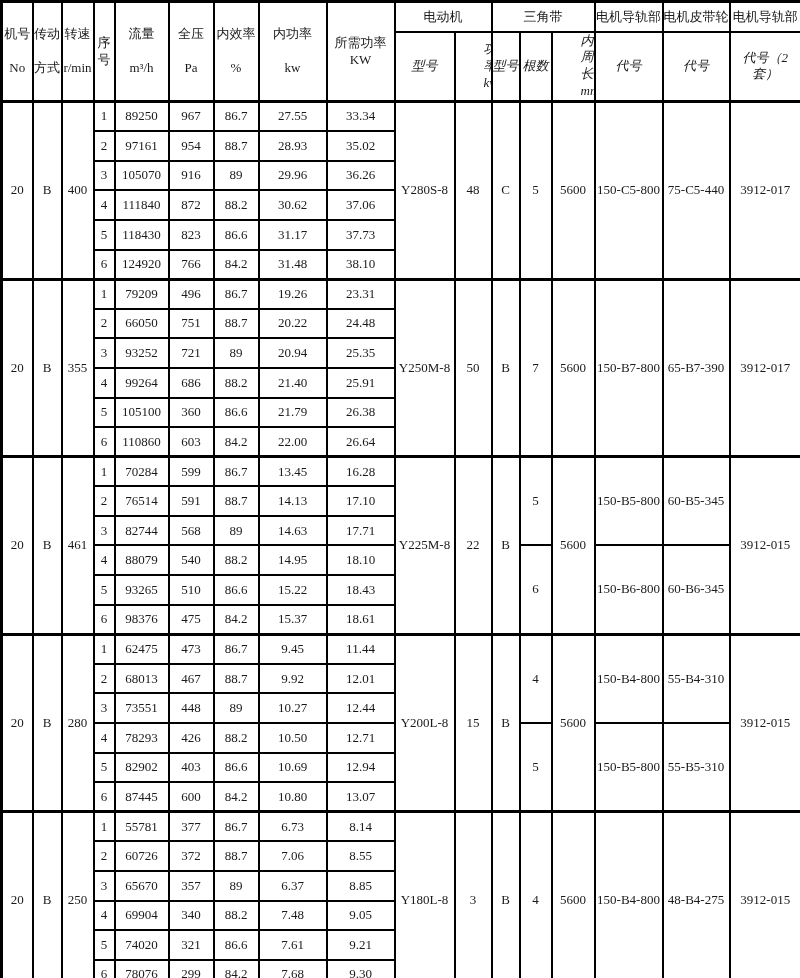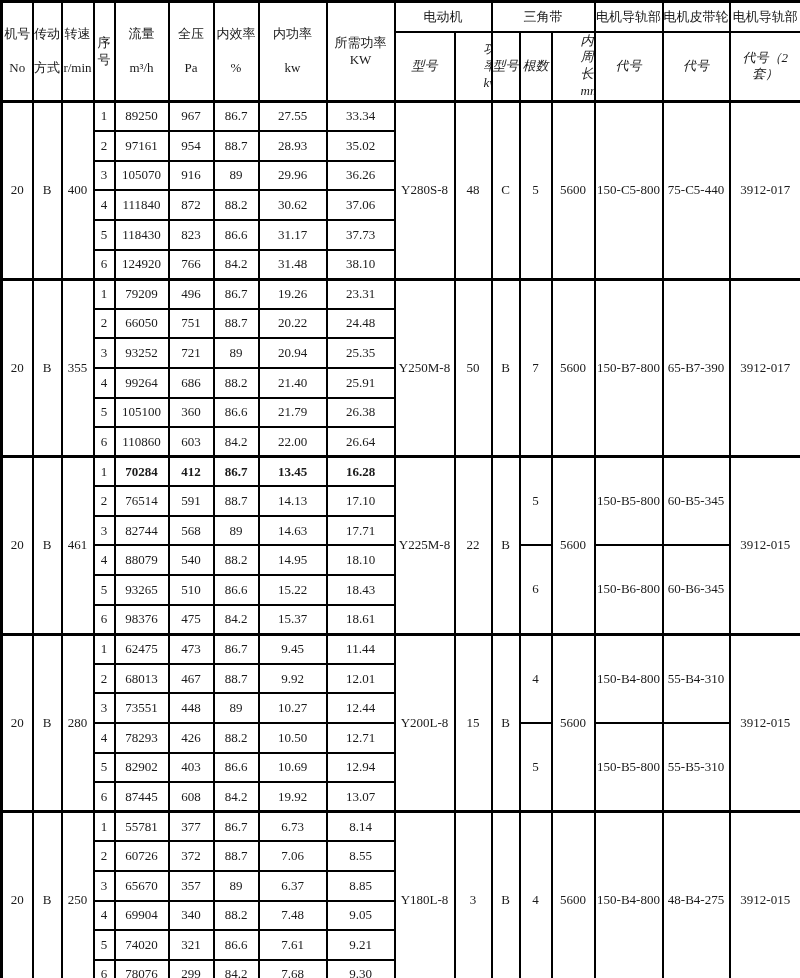--- a/index.html
+++ b/index.html
@@ -40,21 +40,21 @@
   }
   .vtight {
     display: flex;
     flex-direction: column;
     justify-content: center;
     align-items: center;
     height: 86px;
     line-height: 1.3;
   }
   .twolines { line-height: 1.3; padding-left: 28px; }
-  td.bold { font-weight: bold; }
+  td.bold { font-weight: normal; }
 </style>
 </head>
 <body>
 
 <table>
   <colgroup>
     <col style="width:31px">
       <col style="width:29px">
       <col style="width:32px">
     <col style="width:21px">
@@ -273,21 +273,21 @@
         <td>84.2</td>
         <td>22.00</td>
         <td>26.64</td>
       </tr>
       <tr class="group-start">
         <td rowspan="6">20</td>
         <td rowspan="6">B</td>
         <td rowspan="6">461</td>
         <td>1</td>
         <td class="bold">70284</td>
-        <td class="bold">412</td>
+        <td class="bold">599</td>
         <td class="bold">86.7</td>
         <td class="bold">13.45</td>
         <td class="bold">16.28</td>
         <td rowspan="6">Y225M-8</td>
         <td rowspan="6">22</td>
         <td rowspan="6">B</td>
         <td rowspan="3">5</td>
         <td rowspan="6">5600</td>
         <td rowspan="3">150-B5-800</td>
         <td rowspan="3">60-B5-345</td>
@@ -386,23 +386,23 @@
         <td>5</td>
         <td>82902</td>
         <td>403</td>
         <td>86.6</td>
         <td>10.69</td>
         <td>12.94</td>
       </tr>
       <tr>
         <td>6</td>
         <td>87445</td>
-        <td>608</td>
+        <td>600</td>
         <td>84.2</td>
-        <td>19.92</td>
+        <td>10.80</td>
         <td>13.07</td>
       </tr>
       <tr class="group-start">
         <td rowspan="6">20</td>
         <td rowspan="6">B</td>
         <td rowspan="6">250</td>
         <td>1</td>
         <td>55781</td>
         <td>377</td>
         <td>86.7</td>

